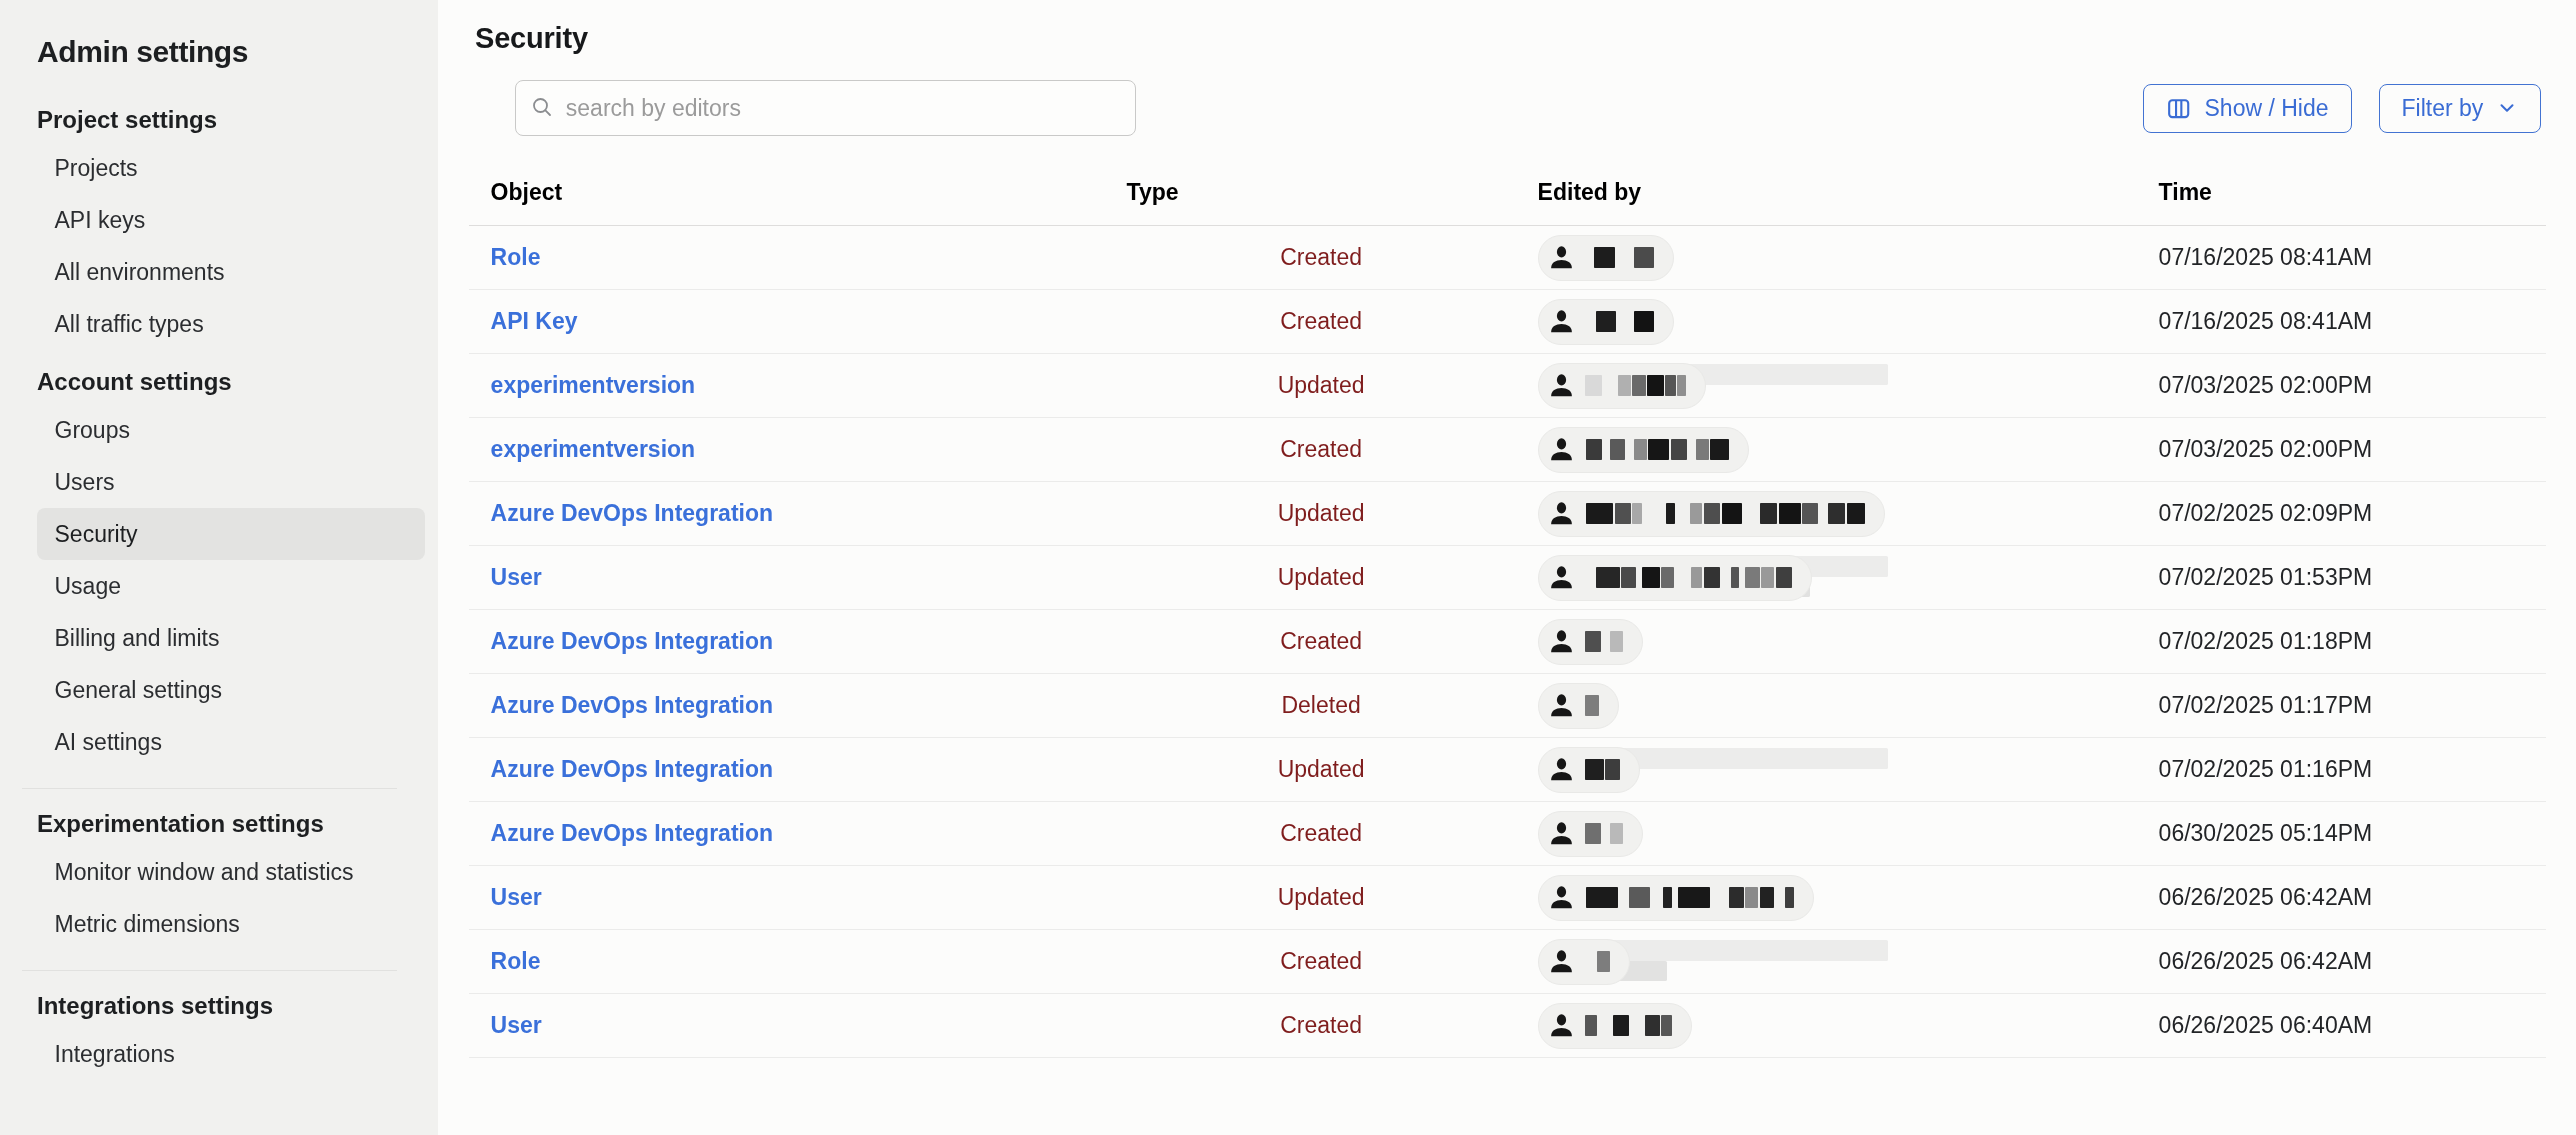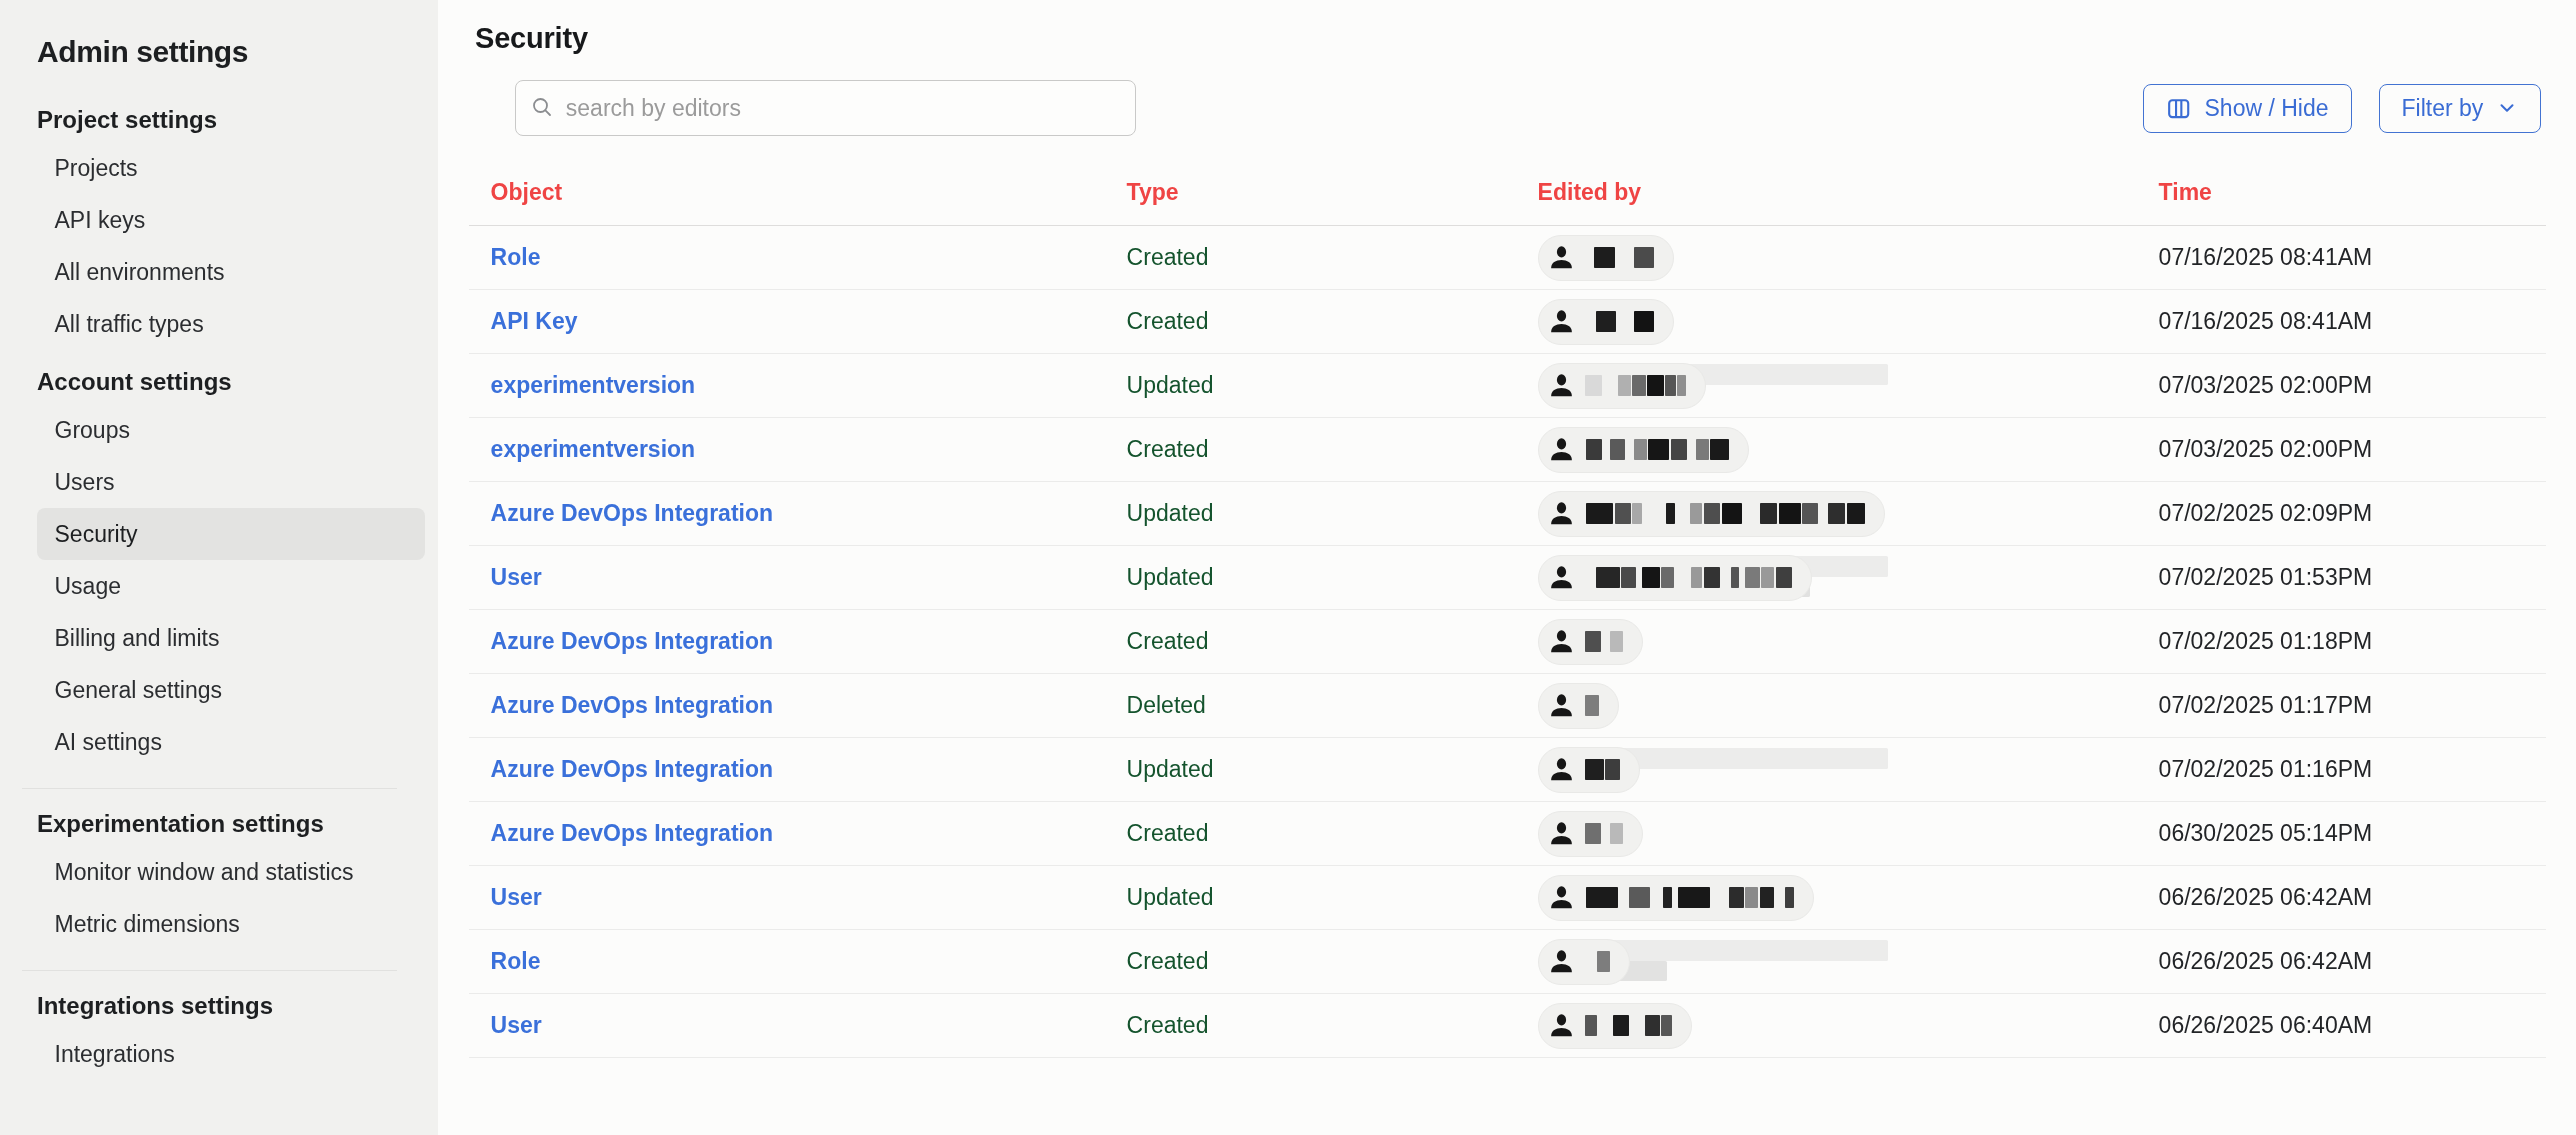--- a/index.html
+++ b/index.html
@@ -34,25 +34,25 @@
   .spacer{flex:1;}
   .btn{height:49px;border:1.6px solid #4273d2;border-radius:8px;background:transparent;color:#3a6cd4;
     font-size:23px;font-family:"Liberation Sans",sans-serif;display:inline-flex;align-items:center;
     gap:12.7px;padding:0 22px;cursor:pointer;white-space:nowrap;}
   .btn + .btn{margin-left:27px;}
 
   
   .table{margin:30px 30px 0 -6.4px;}
   .thead,.trow{display:grid;grid-template-columns:636px 411px 621px auto;align-items:center;}
   .thead{border-bottom:1.6px solid #dedddc;}
-  .th{font-size:23px;font-weight:700;color:#ef4444;padding:12.7px 0 19px 22px;}
+  .th{font-size:23px;font-weight:700;color:#000000;padding:12.7px 0 19px 22px;}
   .trow{height:64px;border-bottom:1.6px solid var(--divider);position:relative;}
   .td{font-size:23px;padding-left:22px;white-space:nowrap;}
   .td.obj a{color:var(--link);text-decoration:none;font-weight:600;}
-  .td.type{color:#14532d;}
+  .td.type{color:#7f1d1d;text-align:center;}
   .td.time{color:#222427;}
   .editor-cell{height:100%;display:flex;align-items:center;position:relative;padding-left:22px;}
   .pill{display:inline-flex;align-items:center;height:46px;border-radius:24px;background:var(--pill-bg);
     border:1.6px solid var(--pill-border);padding:0 19px 0 9.5px;position:relative;z-index:2;}
   .person{display:inline-flex;margin-right:3.2px;}
   .blk{height:20.6px;display:inline-block;border-radius:0.8px;flex-shrink:0;}
   .bar{position:absolute;height:20.6px;z-index:1;border-radius:1.6px;}
 </style>
 </head>
 <body>

